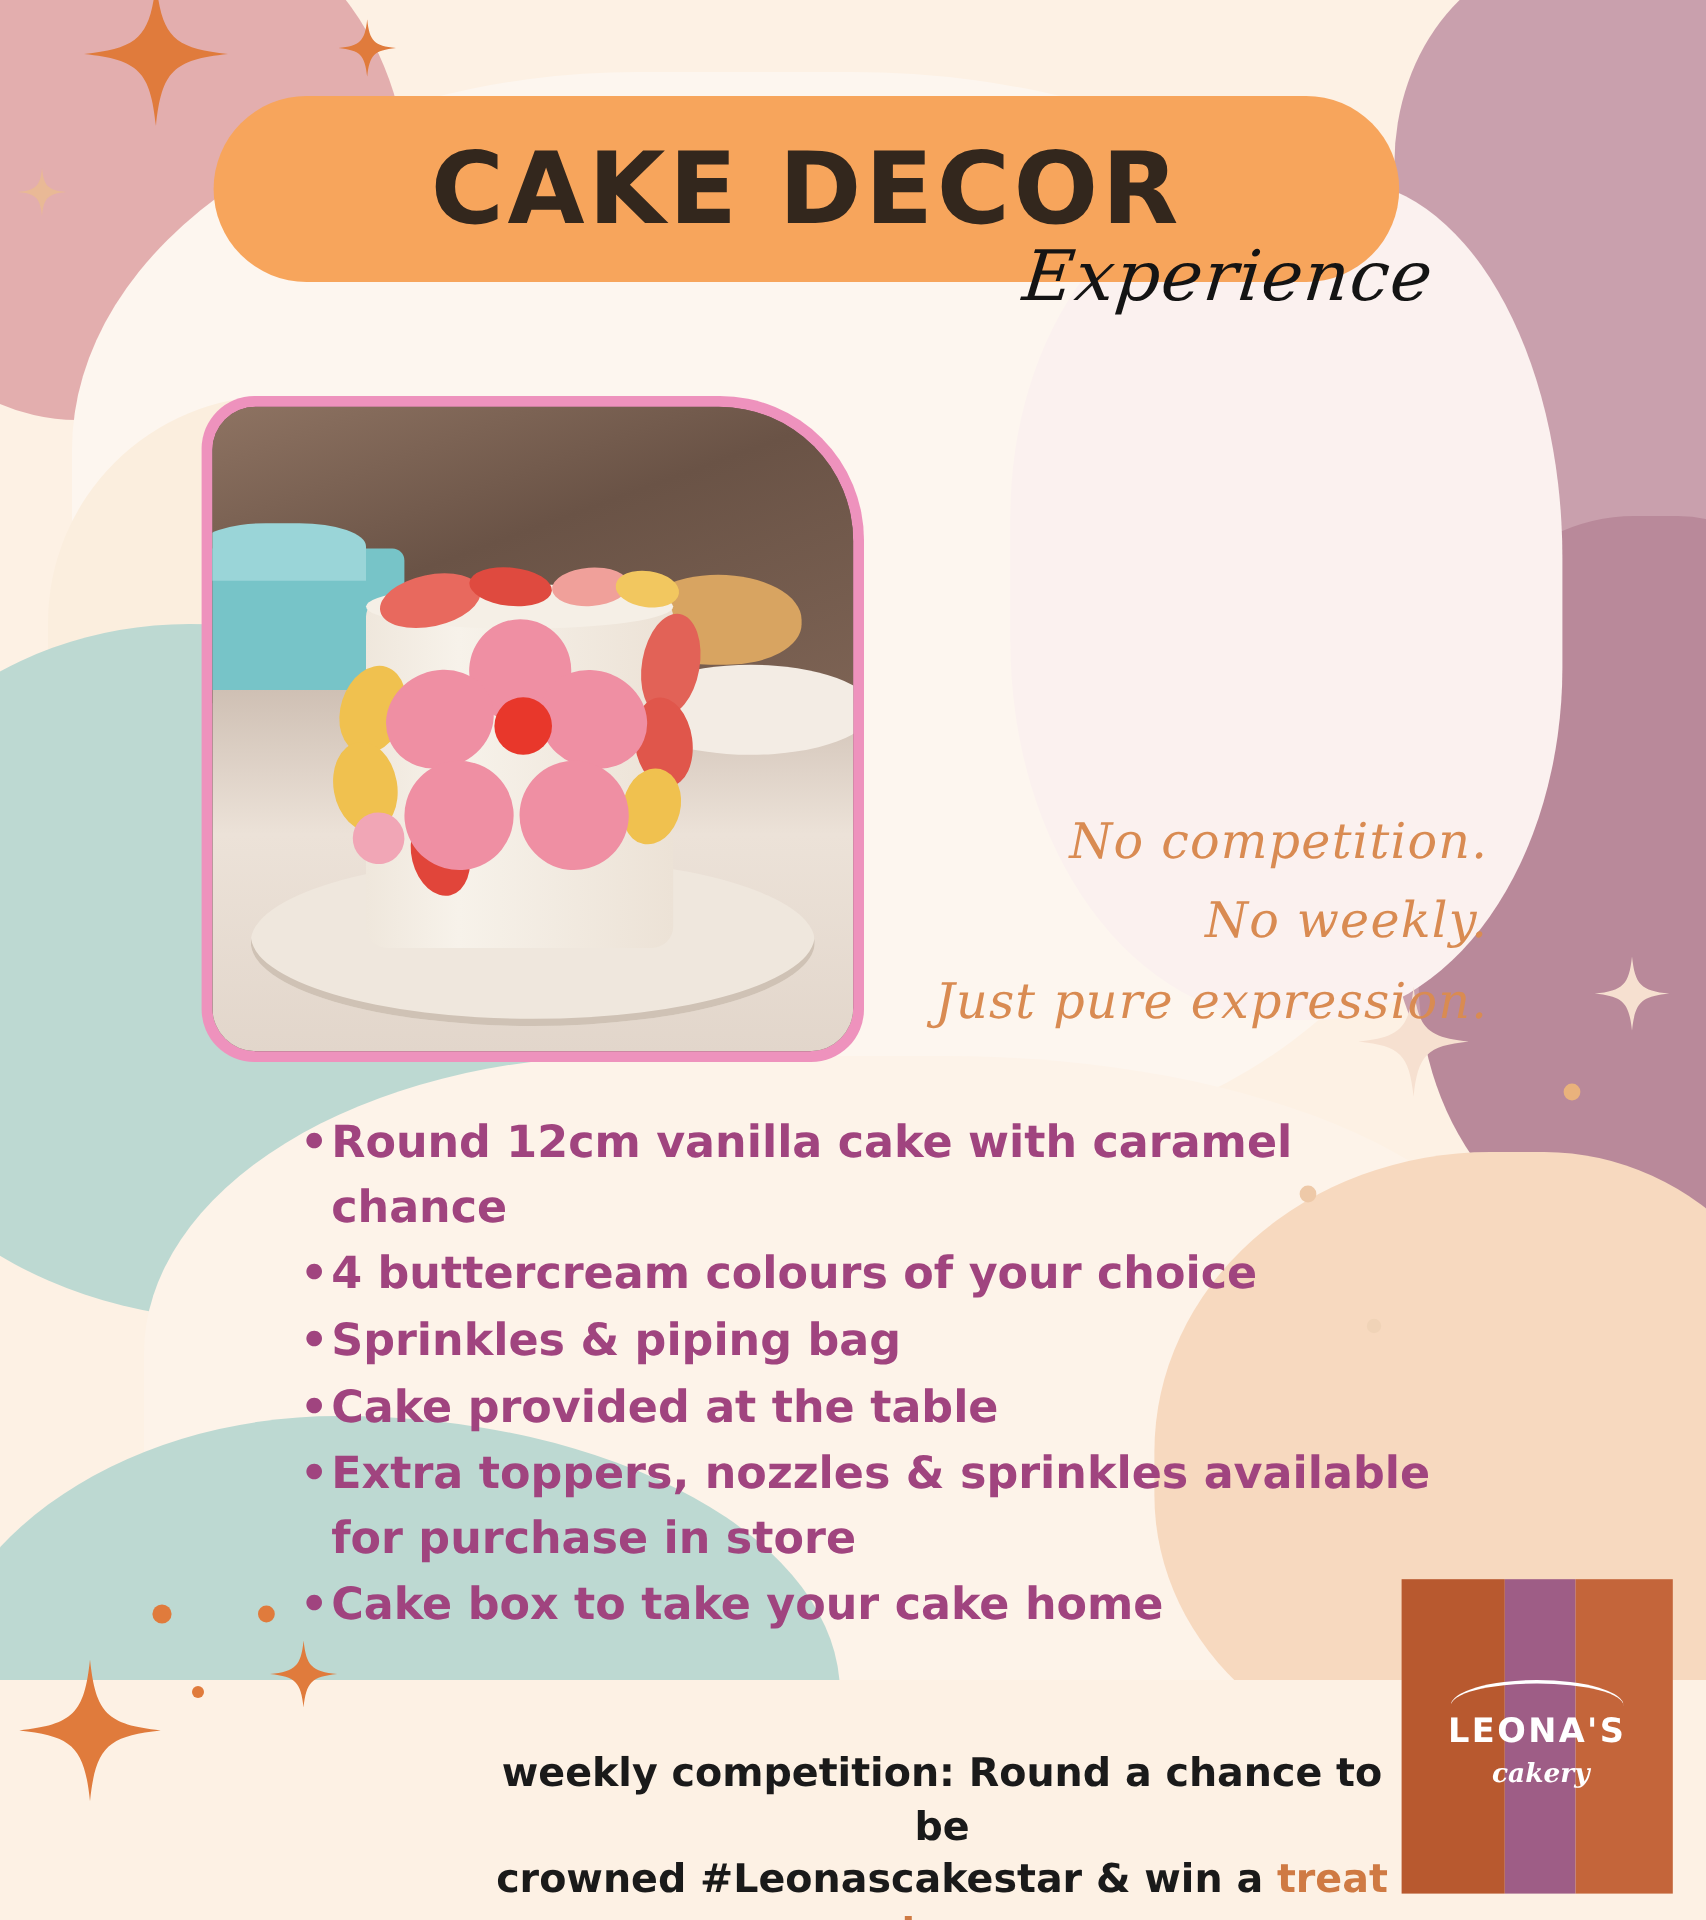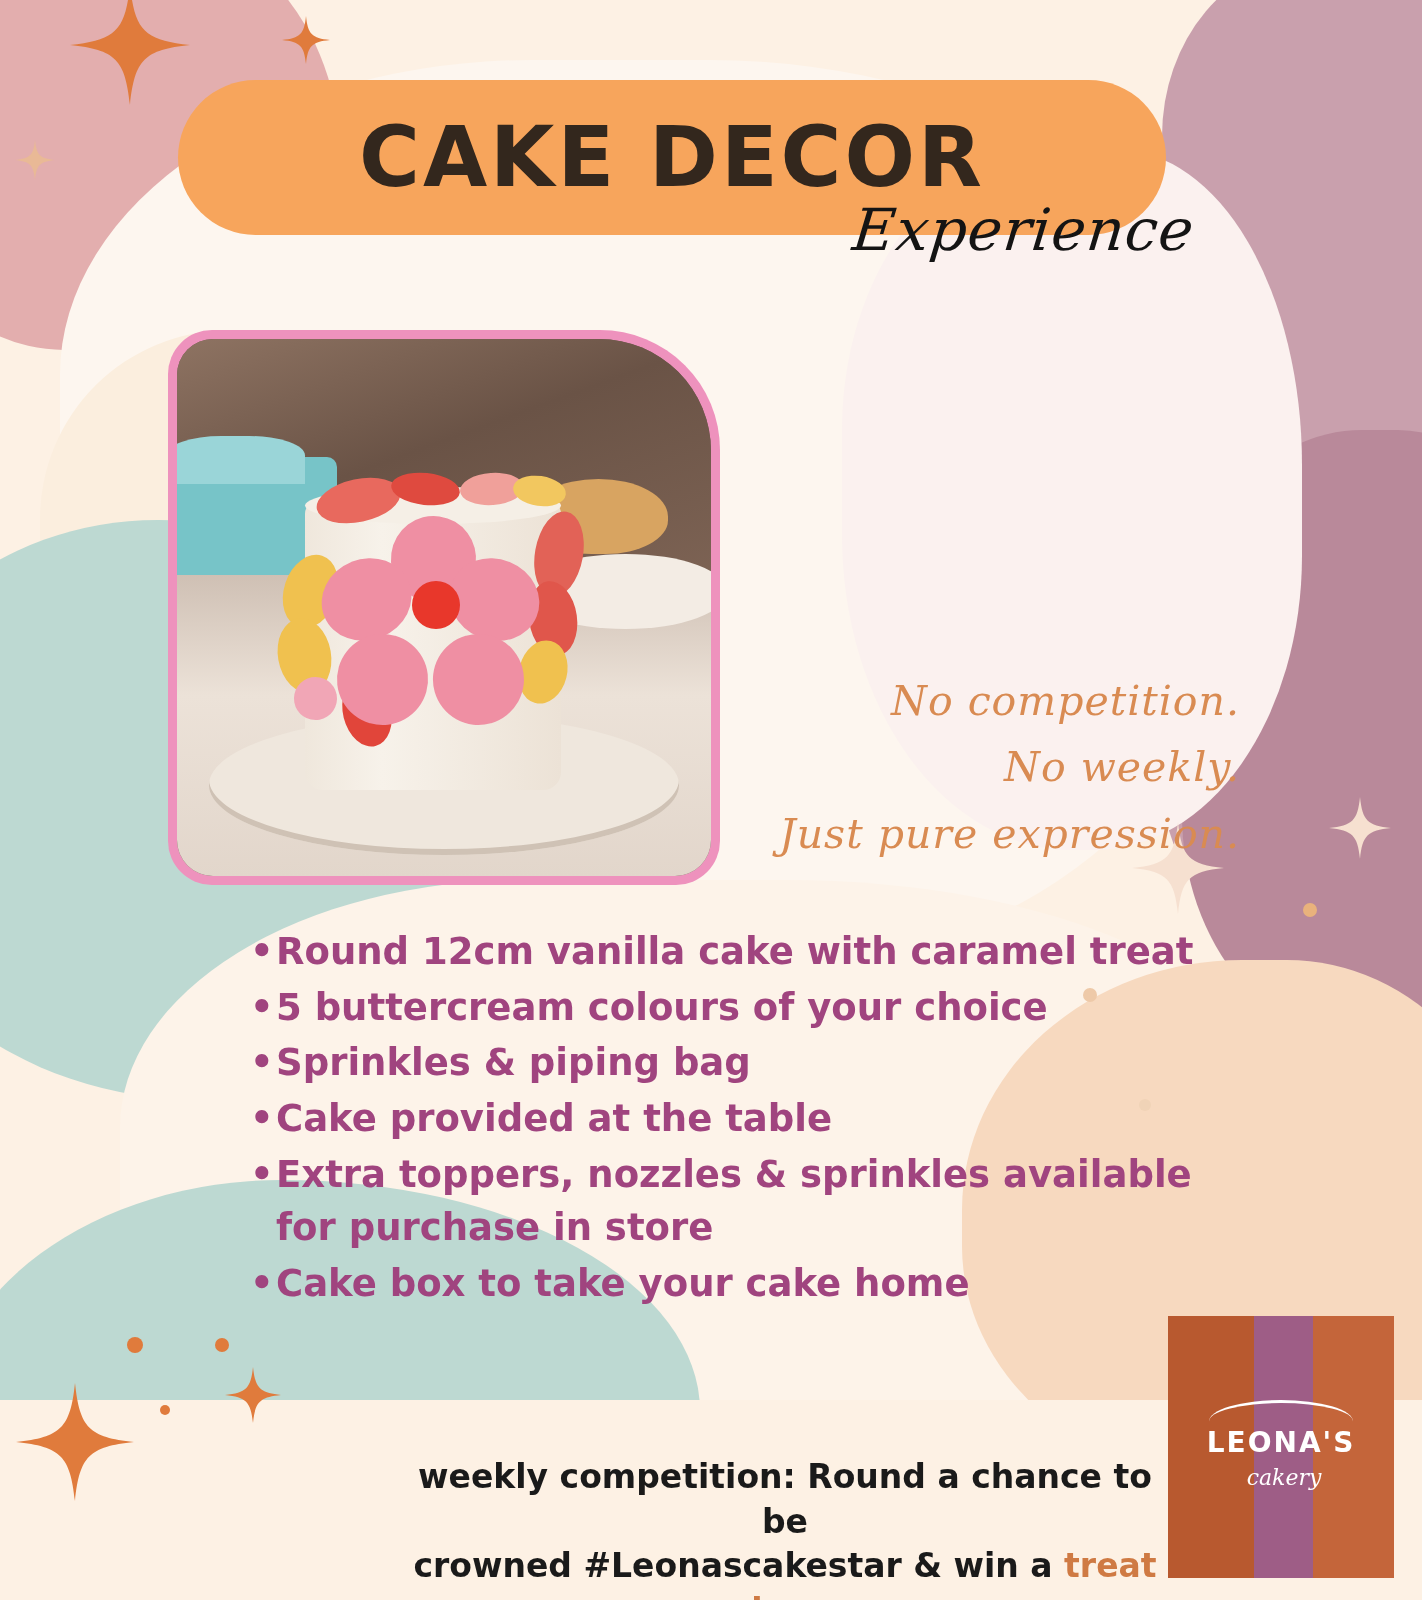--- a/index.html
+++ b/index.html
@@ -283,20 +283,21 @@
     letter-spacing: 2px;
   }
   .logo-sub {
     position: absolute;
     left: 6px; right: 0; top: 57%;
     text-align: center;
     color: #ffffff;
     font-family: "DejaVu Serif", serif;
     font-style: italic;
     font-size: 22px;
+    font-weight: bold;
   }
   .logo-arc {
     position: absolute;
     left: 18%; top: 32%;
     width: 64%; height: 40px;
     border-top: 3px solid #ffffff;
     border-radius: 50%;
   }
 </style>
 </head>
@@ -401,25 +402,25 @@
 
   <div class="script-block">
     <div class="script-line">No competition.</div>
     <div class="script-line">No weekly.</div>
     <div class="script-line">Just pure expression.</div>
   </div>
 
   <div class="bullets">
     <div class="bullet-row">
       <span class="bullet-dot">•</span>
-      <span class="bullet-text">Round 12cm vanilla cake with caramel treat</span>
-    </div>
-    <div class="bullet-row">
-      <span class="bullet-dot">•</span>
-      <span class="bullet-text">5 buttercream colours of your choice</span>
+      <span class="bullet-text">Round 12cm vanilla cake with caramel chance</span>
+    </div>
+    <div class="bullet-row">
+      <span class="bullet-dot">•</span>
+      <span class="bullet-text">4 buttercream colours of your choice</span>
     </div>
     <div class="bullet-row">
       <span class="bullet-dot">•</span>
       <span class="bullet-text">Sprinkles &amp; piping bag</span>
     </div>
     <div class="bullet-row">
       <span class="bullet-dot">•</span>
       <span class="bullet-text">Cake provided at the table</span>
     </div>
     <div class="bullet-row">

